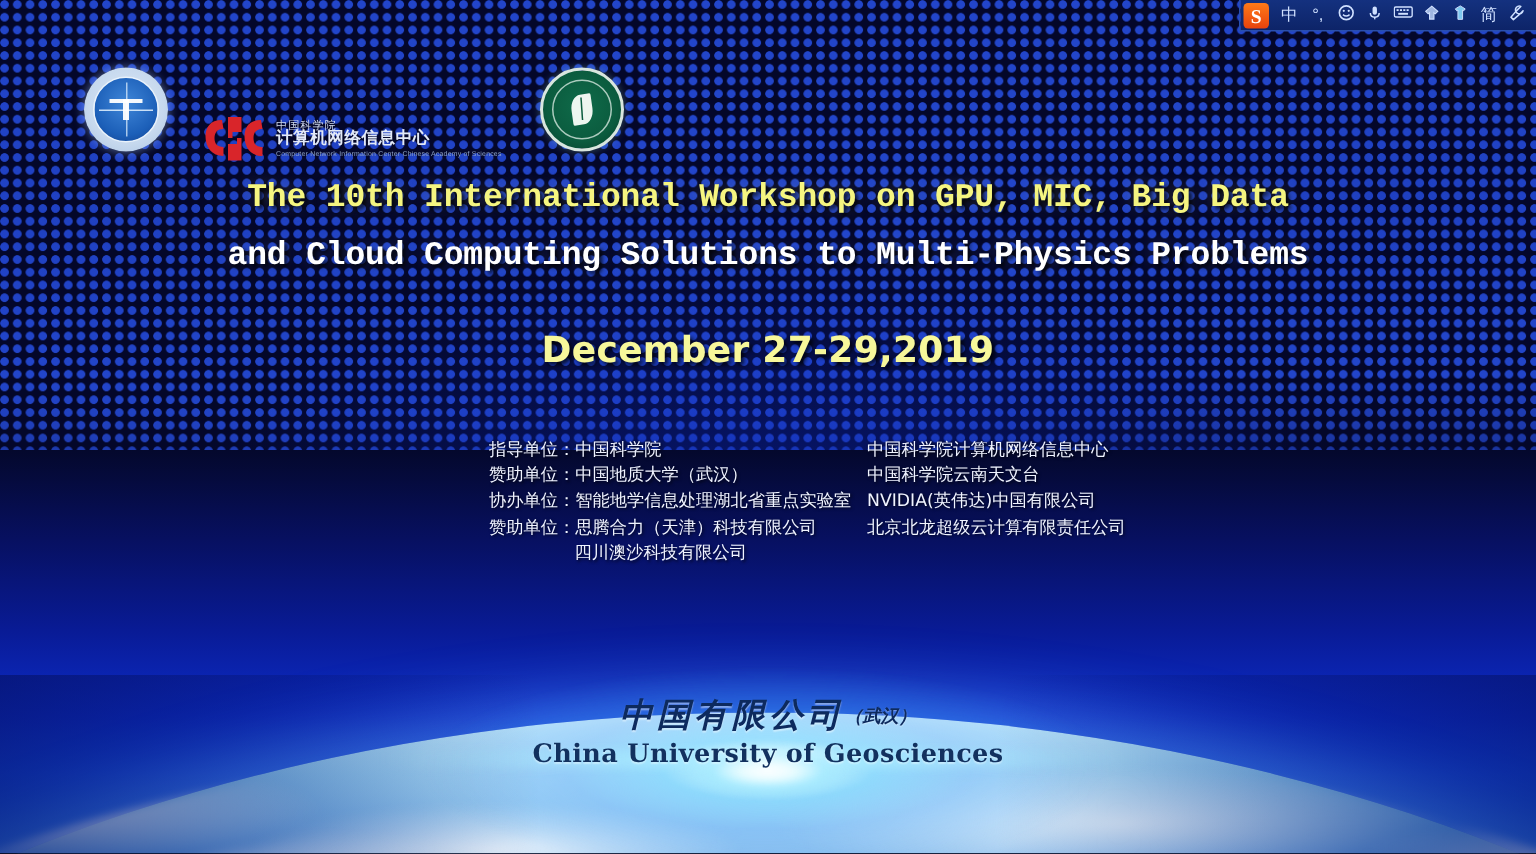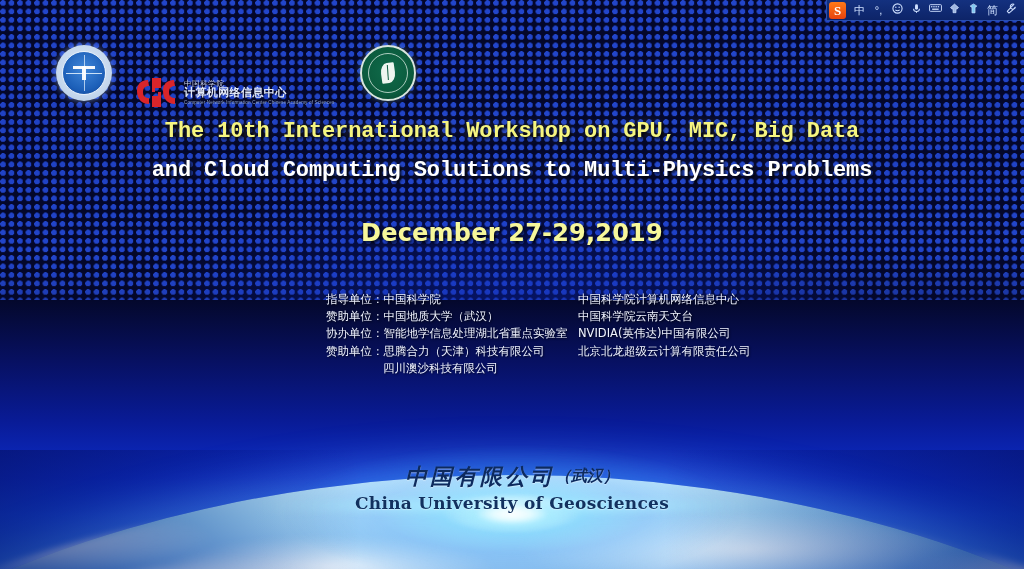--- a/index.html
+++ b/index.html
@@ -363,21 +363,21 @@
   .cug-cn {
     font-family: "DejaVu Serif", "Liberation Serif", serif;
     font-size: 22px;
     font-weight: bold;
     font-style: italic;
     letter-spacing: 3px;
     color: #0d2a5e;
     text-shadow: 0 1px 1px rgba(255,255,255,0.45);
   }
   .cug-cn .paren {
-    font-size: 16px;
+    font-size: 12px;
     letter-spacing: 0;
     vertical-align: 3px;
   }
   .cug-en {
     margin-top: 1px;
     font-family: "DejaVu Serif", "Liberation Serif", serif;
     font-size: 17px;
     font-weight: bold;
     letter-spacing: 0.25px;
     color: #12315f;

